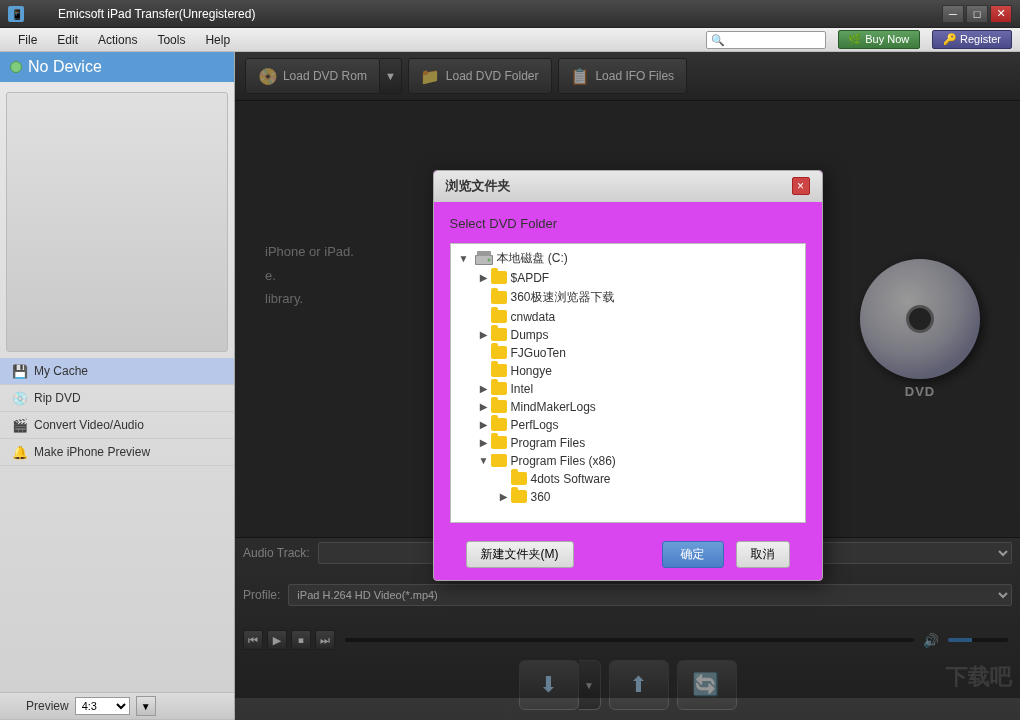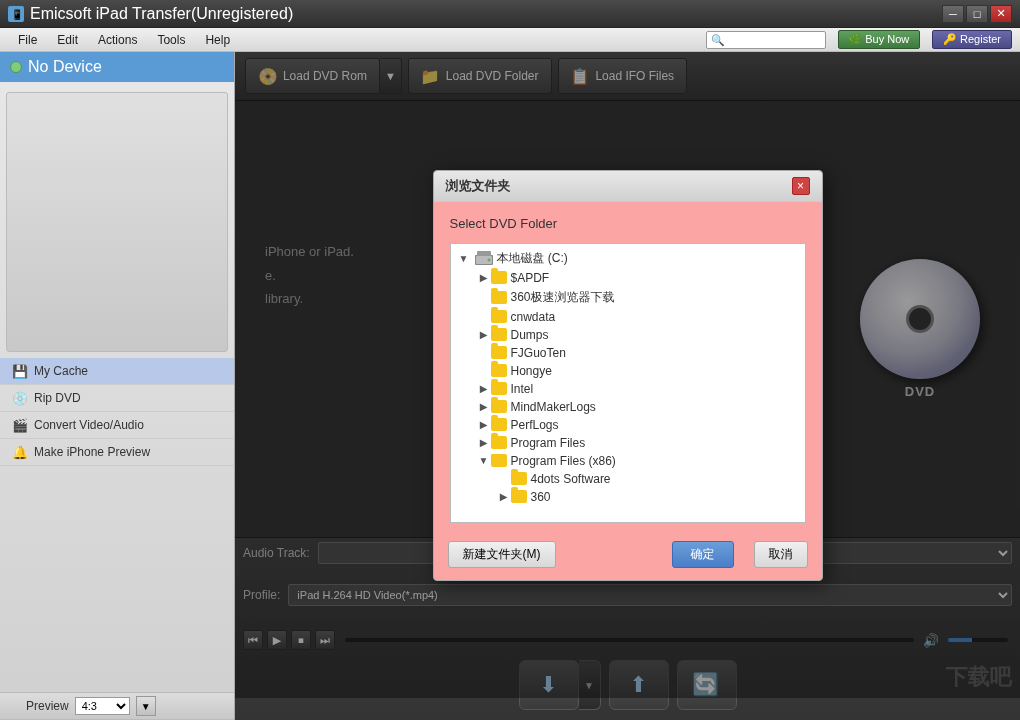--- a/index.html
+++ b/index.html
@@ -10,21 +10,21 @@
       background: linear-gradient(to bottom, #4a4a4a, #2e2e2e);
       height: 28px;
       display: flex;
       align-items: center;
       padding: 0 8px;
       color: #fff;
       font-size: 12px;
       border-bottom: 1px solid #222;
     }
     .title-bar-icon { width: 16px; height: 16px; margin-right: 6px; }
-    .title-bar-title { flex: 1; font-size: 16px; }
+    .title-bar-title { flex: 1; font-size: 12px; margin-left: 28px; }
     .title-bar-controls { display: flex; gap: 2px; }
     .title-bar-btn {
       width: 22px; height: 18px; background: linear-gradient(to bottom, #6a6a6a, #4a4a4a);
       border: 1px solid #333; color: #fff; font-size: 11px; display: flex; align-items: center;
       justify-content: center; cursor: pointer;
     }
     .title-bar-btn.close { background: linear-gradient(to bottom, #cc4444, #aa2222); }
 
     
     .menu-bar {
@@ -329,21 +329,21 @@
     .dialog-overlay {
       position: absolute;
       top: 0; left: 0; right: 0; bottom: 22px;
       background: rgba(0,0,0,0.4);
       display: flex;
       align-items: center;
       justify-content: center;
       z-index: 100;
     }
     .dialog {
-      background: #fca5a5;
+      background: #d946ef;
       border: 1px solid #aaa;
       border-radius: 4px;
       width: 390px;
       box-shadow: 4px 4px 20px rgba(0,0,0,0.5);
     }
     .dialog-title-bar {
       background: linear-gradient(to bottom, #e8e8e8, #d0d0d0);
       padding: 6px 12px;
       display: flex;
       align-items: center;
@@ -419,22 +419,22 @@
     .tree-folder-open-icon {
       width: 16px; height: 13px;
       background: #f5c518;
       border-radius: 1px 2px 2px 2px;
       margin-right: 4px;
       flex-shrink: 0;
     }
     .dialog-actions {
       display: flex;
       align-items: center;
-      padding: 8px 14px 12px;
-      gap: 20px;
+      padding: 8px 32px 12px;
+      gap: 12px;
     }
     .dialog-btn-new {
       background: linear-gradient(to bottom, #f0f0f0, #d8d8d8);
       border: 1px solid #aaa;
       padding: 4px 14px;
       font-size: 12px;
       cursor: pointer;
       border-radius: 3px;
     }
     .dialog-btn-confirm {

